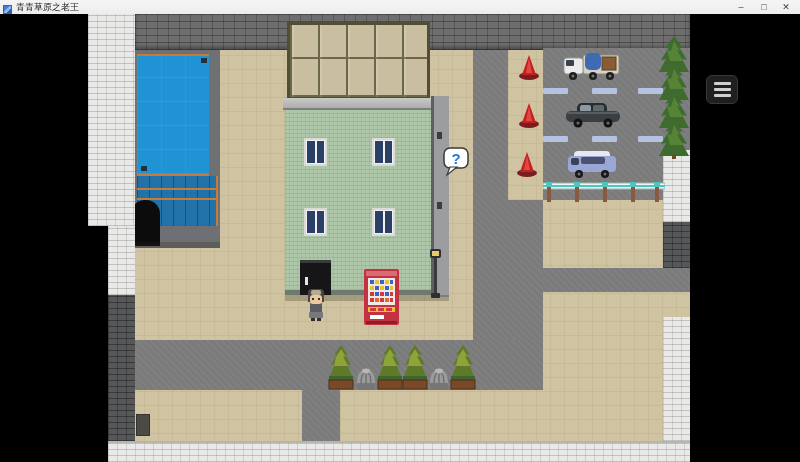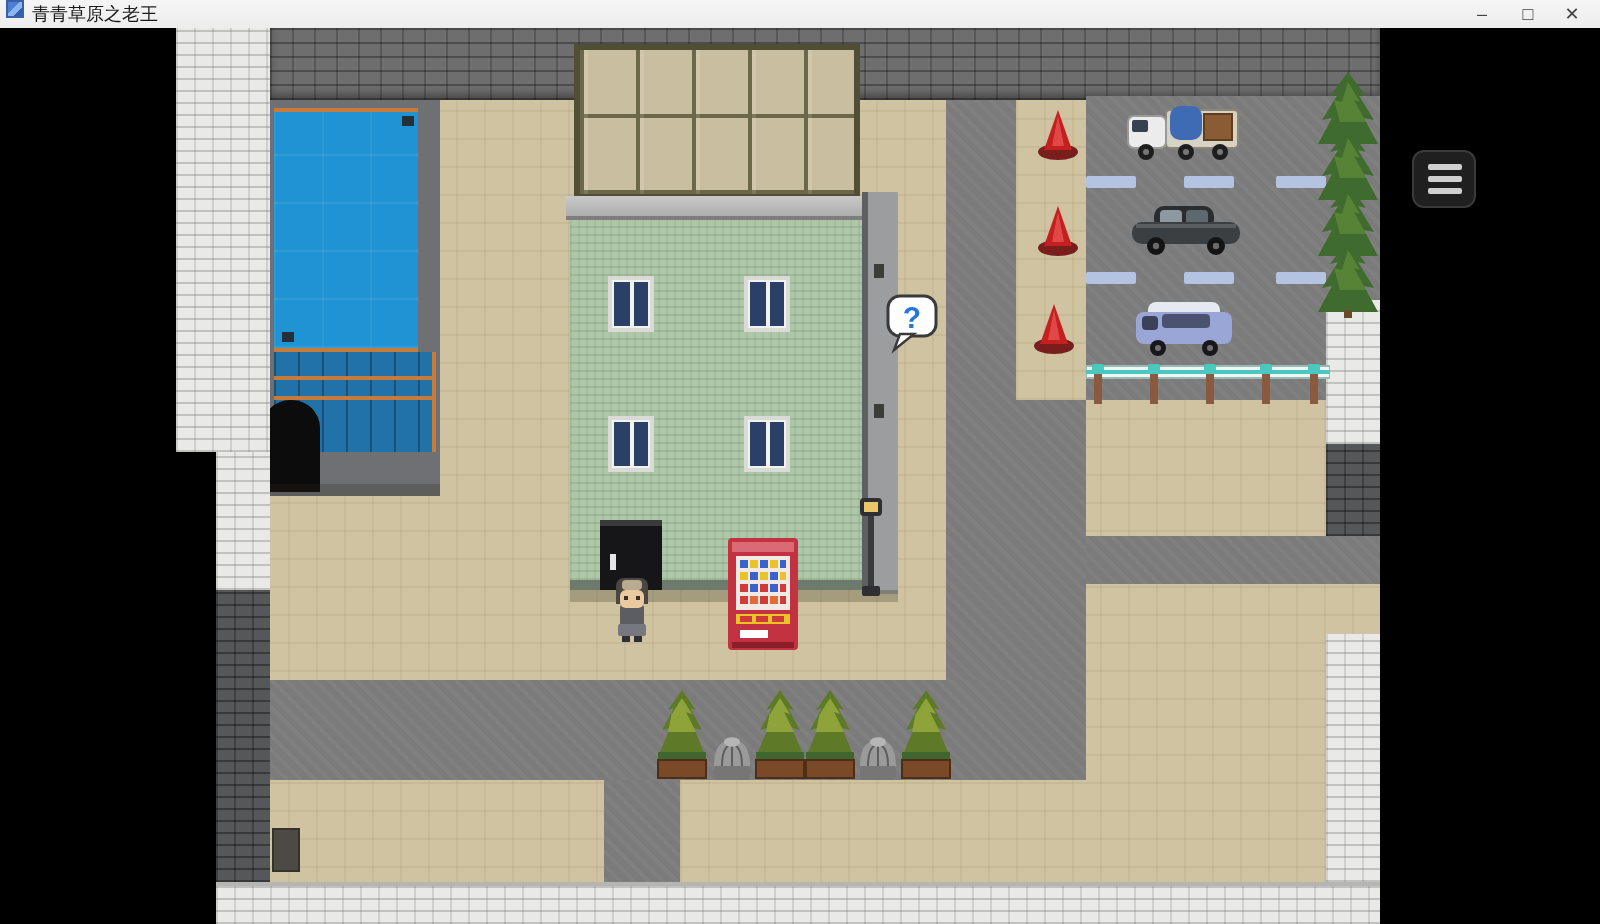--- a/index.html
+++ b/index.html
@@ -1,20 +1,20 @@
 <!DOCTYPE html>
 <html><head>
 <meta charset="utf-8">
 <style>
   html,body{margin:0;padding:0;background:#000;}
   *{box-sizing:border-box;font-family:"Liberation Sans",sans-serif;}
   #stage{position:relative;width:800px;height:462px;background:#000;overflow:hidden;}
 
   
-  #titlebar{position:absolute;left:0;top:0;width:800px;height:14px;background:linear-gradient(#f5f5f5,#ededed);display:flex;align-items:flex-start;z-index:50;}
+  #titlebar{position:absolute;left:0;top:0;width:800px;height:14px;background:linear-gradient(#f5f5f5,#ededed);display:flex;align-items:flex-end;z-index:50;}
   #titleicon{width:9px;height:9px;margin:0 4px 0 3px;background:linear-gradient(135deg,#4a7fd4 0 40%,#8db6ee 40% 70%,#2f5fae 70%);border:1px solid #3a61a8;}
   #titletext{font-size:9px;color:#1a1a1a;line-height:14px;white-space:nowrap;}
   .winbtn{position:absolute;top:0;width:22px;height:14px;font-size:9px;color:#444;text-align:center;line-height:14px;cursor:default;}
   #btn-min{right:48px;} #btn-max{right:25px;} #btn-close{right:3px;}
 
   
   #game{position:absolute;left:88px;top:14px;width:602px;height:448px;overflow:hidden;
     background-color:#cfc3a1;
     background-image:
       repeating-linear-gradient(90deg,rgba(140,118,78,.10) 0 1px,transparent 1px 14px),

